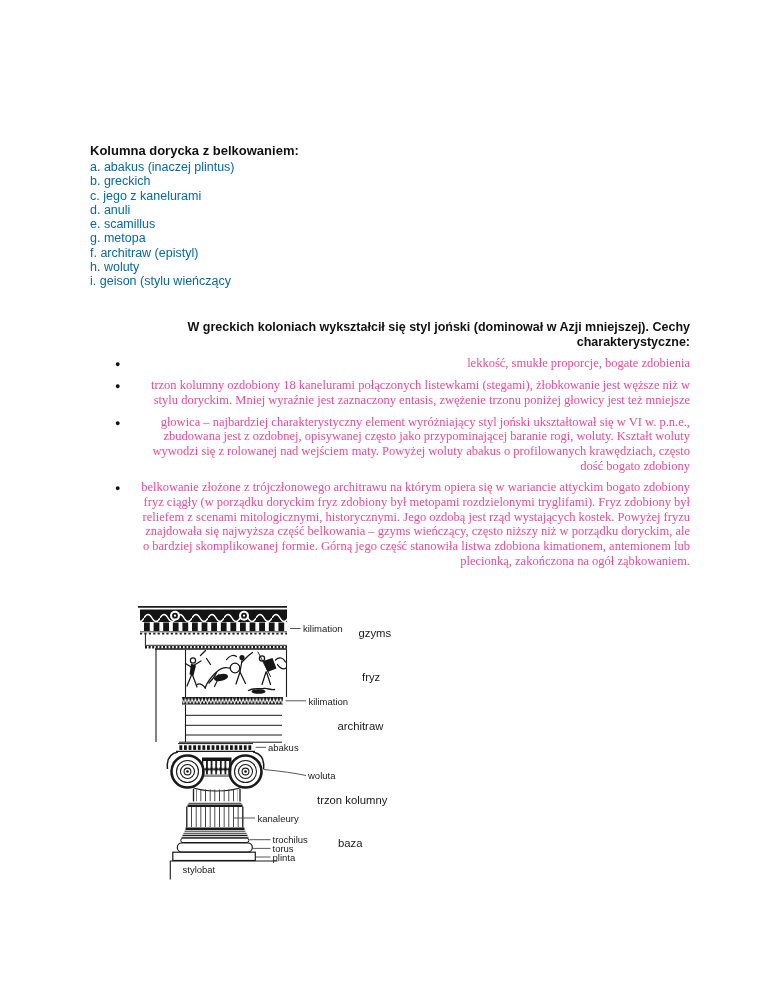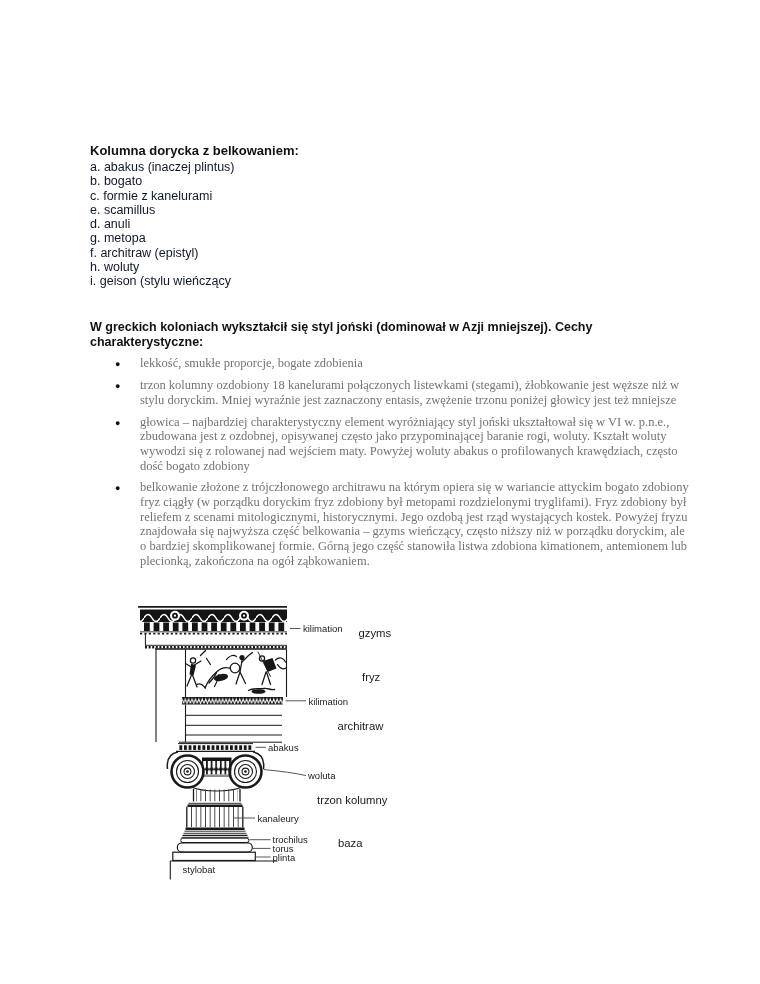--- a/index.html
+++ b/index.html
@@ -13,34 +13,35 @@
   }
   
   .sec1{position:absolute;left:90px;top:143px;width:610px;}
   .sec-heading{
     margin:0 0 2px 0;
     font:bold 13px/15px "Liberation Sans",sans-serif;
     color:#111;
   }
   .plain-list .li{
     font:12.5px/14.3px "Liberation Sans",sans-serif;
-    color:#0f172a;
+    color:#0369a1;
   }
   
   .sec2{position:absolute;left:90px;top:320px;width:600px;}
-  .sec2 .sec-heading{font:bold 12.5px/15.2px "Liberation Sans",sans-serif;}
+  .sec2 .sec-heading{font:bold 12.5px/15.2px "Liberation Sans",sans-serif;text-align:right;}
   .bullets{
     list-style:none;margin:6px 0 0 0;padding:0;
   }
   .bullets li{
     position:relative;
     padding-left:50px;
     margin:0 0 7px 0;
     font:12.5px/14.7px "Liberation Serif",serif;
-    color:#737373;
+    color:#ec4899;
+    text-align:right;
   }
   .bullets li::before{
     content:"\25CF";
     position:absolute;left:25px;top:1px;
     font-size:9px;color:#111;
   }
   
   .diagram{position:absolute;left:130px;top:600px;}
   .dlbl{font:9.5px "Liberation Sans",sans-serif;fill:#222;}
   .dlbl-big{font:11.3px "Liberation Sans",sans-serif;fill:#1a1a1a;}
@@ -49,24 +50,24 @@
 </style>
 </head>
 <body>
 
 <div class="page">
 
   <section class="sec1">
     <h2 class="sec-heading">Kolumna dorycka z belkowaniem:</h2>
     <div class="plain-list">
       <div class="li">a. abakus (inaczej plintus)</div>
-      <div class="li">b. bogato</div>
-      <div class="li">c. formie z kanelurami</div>
+      <div class="li">b. greckich</div>
+      <div class="li">c. jego z kanelurami</div>
+      <div class="li">d. anuli</div>
       <div class="li">e. scamillus</div>
-      <div class="li">d. anuli</div>
       <div class="li">g. metopa</div>
       <div class="li">f. architraw (epistyl)</div>
       <div class="li">h. woluty</div>
       <div class="li">i. geison (stylu wieńczący</div>
     </div>
   </section>
 
   <section class="sec2">
     <h2 class="sec-heading">W greckich koloniach wykształcił się styl joński (dominował w Azji mniejszej). Cechy charakterystyczne:</h2>
     <ul class="bullets">

